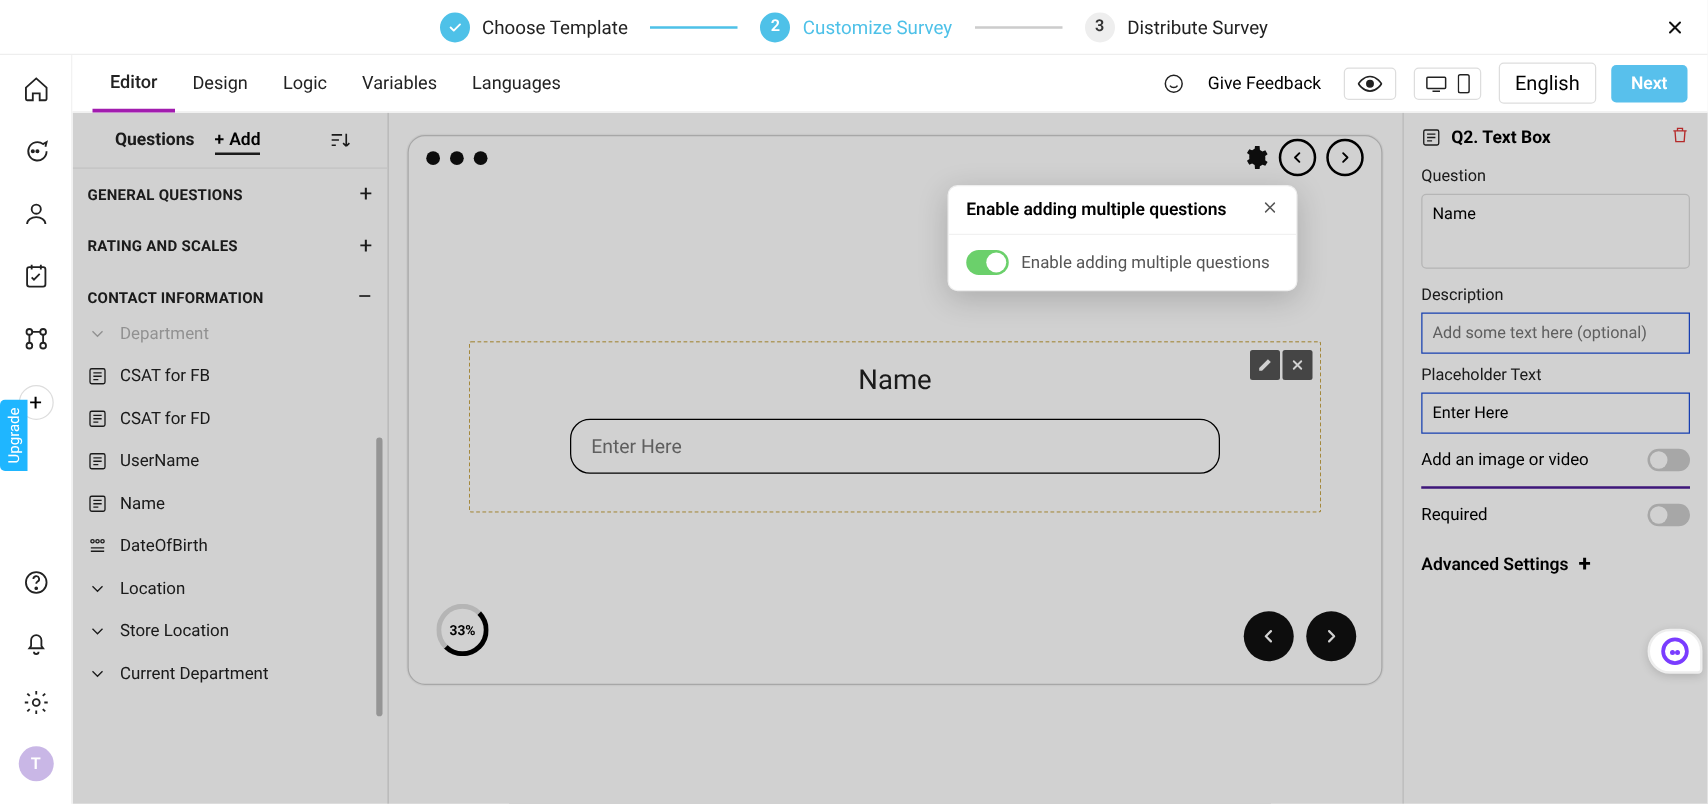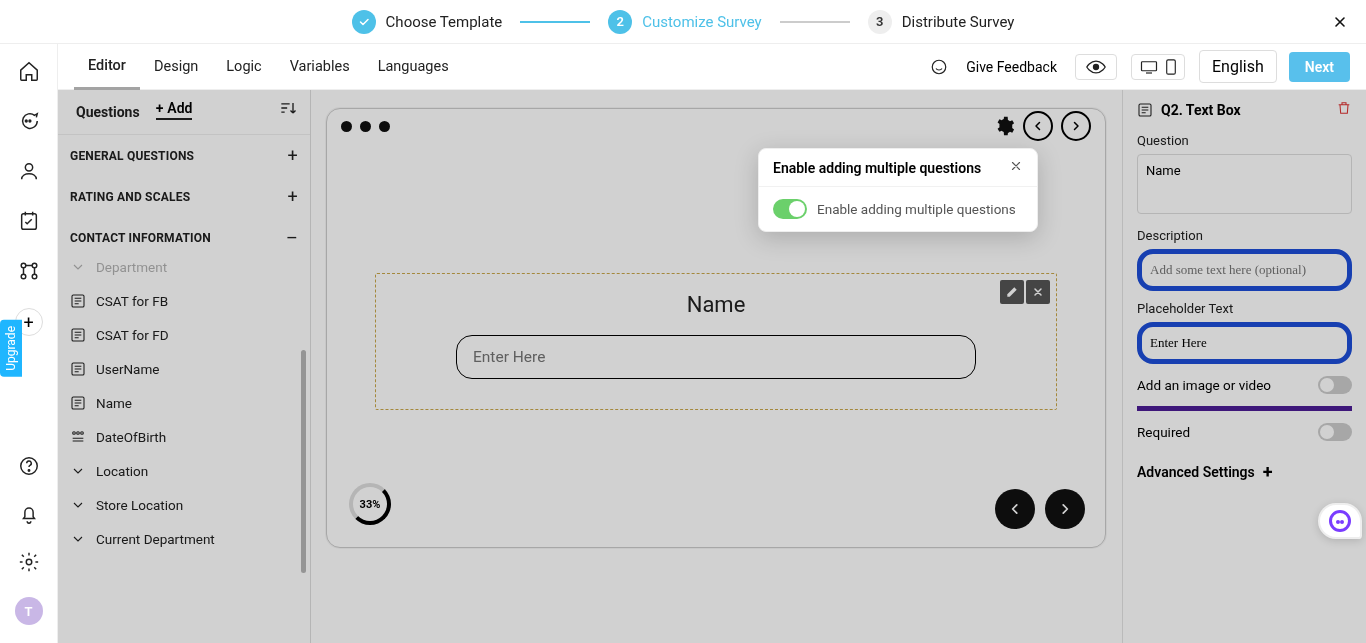--- a/index.html
+++ b/index.html
@@ -8,21 +8,21 @@
   
   .stepper { position:absolute; left:0; top:0; right:0; height:44px; display:flex; align-items:center; justify-content:center; gap:18px; border-bottom:1px solid #eee; background:#fff; z-index:10; }
   .step { display:flex; align-items:center; gap:10px; font-size:15px; color:#222; }
   .step-circle { width:24px; height:24px; border-radius:50%; display:flex; align-items:center; justify-content:center; font-size:13px; font-weight:600; }
   .stepper-close { position:absolute; right:14px; top:10px; width:24px; height:24px; border-radius:50%; display:flex; align-items:center; justify-content:center; font-size:18px; cursor:pointer; }
   .stepper-line { width:70px; height:2px; }
 
   
   .toolbar { position:absolute; left:58px; top:44px; right:0; height:46px; display:flex; align-items:center; padding:0 16px; border-bottom:1px solid #eee; background:#fff; z-index:9; }
   .toolbar-tab { font-size:14.5px; color:#222; padding:0 14px; height:46px; display:flex; align-items:center; cursor:pointer; }
-  .toolbar-tab.active { border-bottom:3px solid #a3a3a3; font-weight:500; }
+  .toolbar-tab.active { border-bottom:3px solid #a21caf; font-weight:500; }
   .toolbar-spacer { flex:1; }
   .feedback { display:flex; align-items:center; gap:18px; font-size:14px; cursor:pointer; margin-right:18px;}
   .devices { display:flex; align-items:center; gap:8px; border:1px solid #ddd; border-radius:4px; padding:4px 8px; margin-right:14px;}
   .lang-select { border:1px solid #ddd; border-radius:4px; padding:6px 12px; font-size:16px; margin-right:12px; cursor:pointer;}
   .next-btn { background:#58c0ec; color:#fff; border-radius:4px; padding:7px 16px; font-size:14px; font-weight:600; cursor:pointer;}
   .eyebox { border:1px solid #ddd; border-radius:4px; padding:5px 10px; margin-right:14px; display:flex; align-items:center;}
 
   
   .rail { position:absolute; left:0; top:0; bottom:0; width:58px; border-right:1px solid #eee; background:#fff; display:flex; flex-direction:column; align-items:center; padding-top:8px; gap:24px; z-index:8; }
   .rail-ico { width:26px; height:26px; display:flex; align-items:center; justify-content:center; cursor:pointer; color:#222; }
@@ -30,21 +30,21 @@
   .rail-bottom { margin-top:auto; display:flex; flex-direction:column; align-items:center; gap:22px; padding-bottom:18px;}
   .rail-avatar{ width:28px;height:28px;border-radius:50%; background:#c9b7e6; color:#fff; display:flex;align-items:center;justify-content:center; font-size:13px; font-weight:600;}
   .upgrade-tab { position:absolute; left:0; top:320px; background:#1fb6ff; color:#fff; font-size:12px; padding:6px 4px; border-radius:0 4px 4px 0; writing-mode:vertical-rl; transform:rotate(180deg); cursor:pointer; z-index:20;}
 
   
   .workspace { position:absolute; left:58px; top:90px; right:0; bottom:0; }
   .ws-overlay { position:absolute; inset:0; background:rgba(0,0,0,0.18); }
 
   
   .qpanel { position:absolute; left:0; top:0; width:253px; bottom:0; background:#fff; border-right:1px solid #ddd; }
-  .qpanel-head { display:flex; align-items:flex-start; padding:10px 12px; border-bottom:1px solid #eee; }
+  .qpanel-head { display:flex; align-items:flex-end; padding:10px 28px; border-bottom:1px solid #eee; }
   .qpanel-tab { font-size:14px; font-weight:700; color:#222; padding:4px 6px; cursor:pointer; margin-right:10px;}
   .qpanel-add { font-size:14px; font-weight:600; display:flex; align-items:center; gap:4px; cursor:pointer; border-bottom:2px solid #222; padding-bottom:2px;}
   .qpanel-sort { margin-left:auto; cursor:pointer; }
   .qsection { display:flex; align-items:center; justify-content:space-between; padding:10px 12px; font-size:12px; font-weight:700; letter-spacing:.2px; color:#222; cursor:pointer; }
   .qitems { max-height: calc(100% - 160px); overflow:hidden; }
   .qitem { display:flex; align-items:center; gap:10px; padding:9px 12px; font-size:13.5px; color:#222; cursor:pointer; }
   .qitem svg { flex:none; }
   .sub-scroll { position:absolute; right:4px; top:260px; bottom:70px; width:5px; background:#b6b6b6; border-radius:3px; }
 
   
@@ -71,21 +71,21 @@
   .popover-body { display:flex; align-items:center; gap:10px; padding:12px 14px; font-size:13.5px; color:#555;}
   .toggle { width:34px; height:20px; background:#6bd06b; border-radius:999px; position:relative; cursor:pointer;}
   .toggle::after{ content:""; position:absolute; right:2px; top:2px; width:16px;height:16px;background:#fff;border-radius:50%;}
 
   
   .props { position:absolute; right:0; top:0; bottom:0; width:244px; background:#fff; border-left:1px solid #e3e3e3; padding:10px 14px; }
   .props-head { display:flex; align-items:center; gap:8px; font-size:14px; font-weight:700; margin-bottom:14px;}
   .trash { margin-left:auto; color:#d33; cursor:pointer;}
   .plabel { font-size:13px; color:#222; margin:10px 0 6px 0;}
   .ptextarea { width:100%; height:60px; border:1px solid #ddd; border-radius:4px; padding:8px; font-size:13px; resize:none;}
-  .pinput { width:100%; border:5px solid #1d4ed8; border-radius:16px; padding:8px; font-size:13px;font-family:Liberation Serif, serif;}
+  .pinput { width:100%; border:1px solid #1d4ed8; border-radius:0; padding:8px; font-size:13px;}
   .prow { display:flex; align-items:center; justify-content:space-between; padding:12px 0; font-size:13.5px;}
   .ptoggle { width:34px;height:18px;border-radius:999px;background:#ccc; position:relative; cursor:pointer;}
   .ptoggle::after{content:"";position:absolute;left:2px;top:2px;width:14px;height:14px;border-radius:50%;background:#fff;}
   .advanced { display:flex; align-items:center; gap:8px; font-size:14px; font-weight:600; cursor:pointer; margin-top:8px;}
   .chat-widget { position:absolute; right:4px; bottom:104px; width:44px;height:36px; background:#fff; border:2px solid #eee; border-radius:20px 20px 4px 20px; display:flex;align-items:center;justify-content:center; box-shadow:0 2px 8px rgba(0,0,0,.15); z-index:40; cursor:pointer;}
   .chat-eye{ width:22px;height:22px;border:3px solid #7a3cff;border-radius:50%; position:relative;}
   .chat-eye::before,.chat-eye::after{content:"";position:absolute;top:7px;width:4px;height:4px;border-radius:50%;background:#7a3cff;}
   .chat-eye::before{left:4px;} .chat-eye::after{right:4px;}
 
   .svg-ico{stroke:#222;stroke-width:1.6;fill:none;}
@@ -392,21 +392,21 @@
     <div class="plabel">Description</div>
     <input class="pinput" placeholder="Add some text here (optional)" style="">
 
     <div class="plabel">Placeholder Text</div>
     <input class="pinput" value="Enter Here" style="">
 
     <div class="prow">
       <span>Add an image or video</span>
       <span class="ptoggle"></span>
     </div>
-    <div class="prow" style="border-top:5px solid #4c1d95">
+    <div class="prow" style="border-top:2px solid #4c1d95">
       <span>Required</span>
       <span class="ptoggle"></span>
     </div>
     <div class="advanced">
       <span>Advanced Settings</span>
       <span style="font-size:18px;font-weight:700">+</span>
     </div>
   </div>
 
   <div class="ws-overlay"></div>

